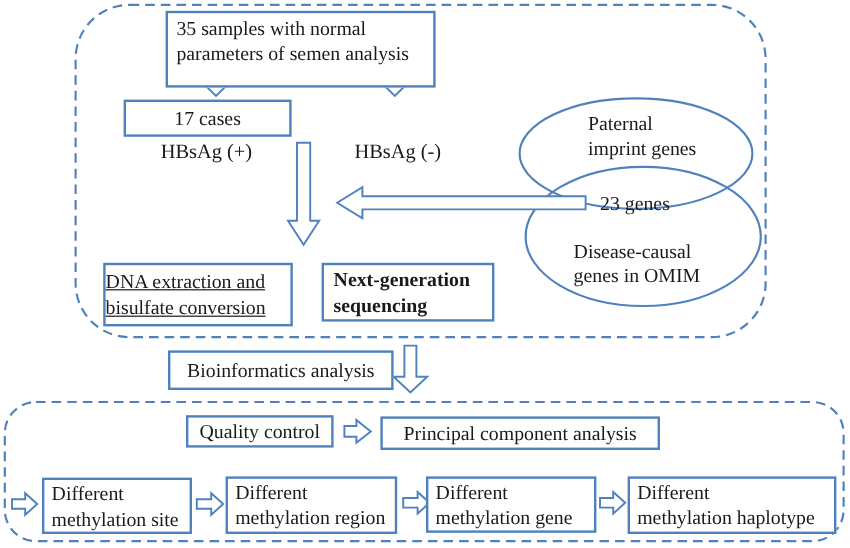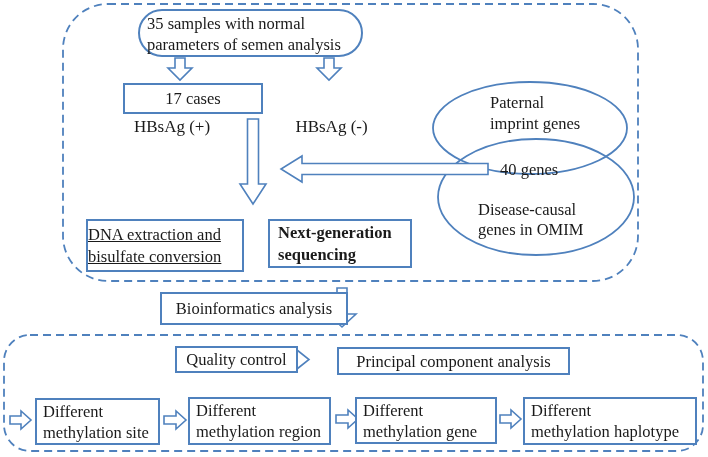--- a/index.html
+++ b/index.html
@@ -16,21 +16,21 @@
   .venn  { fill:none; stroke:var(--accent,#4f81bd); stroke-width:1.8; }
   .arrow { fill:var(--bg,#fff); stroke:var(--accent,#4f81bd); stroke-width:1.6; stroke-linejoin:miter; }
 
   .box {
     position:absolute; box-sizing:border-box;
     background:var(--bg,#fff);
     border:2px solid var(--accent,#4f81bd);
     white-space:pre-wrap;
     font-size:16.5px; line-height:21px;
   }
-  .box.center { display:flex; align-items:center; justify-content:center; text-align:center;margin-left:20px; }
+  .box.center { display:flex; align-items:center; justify-content:center; text-align:center; }
   .box.leftal { padding:2px 7px; }
   .plain { position:absolute; white-space:pre-wrap; font-size:17px; }
   .plain.center { text-align:center; }
 </style>
 </head>
 <body>
 
 <div class="stage">
 
   <svg width="708" height="457" viewBox="0 0 708 457">
@@ -46,40 +46,40 @@
     <polygon class="arrow" points="247.5,119 258.5,119 258.5,184 266,184 253,204 240,184 247.5,184"></polygon>
     <polygon class="arrow" points="488,163.5 302,163.5 302,156 281,169 302,182 302,174.5 488,174.5"></polygon>
     <polygon class="arrow" points="337,288 347,288 347,314 356,314 342,327 328,314 337,314"></polygon>
     <polygon class="arrow" points="287,355 297,355 297,350 309,359.5 297,369 297,364 287,364"></polygon>
     <polygon class="arrow" points="10,416 21,416 21,411 31,420 21,429 21,424 10,424"></polygon>
     <polygon class="arrow" points="164,416 176,416 176,411 186,420 176,429 176,424 164,424"></polygon>
     <polygon class="arrow" points="336,415 348,415 348,410 358,419 348,428 348,423 336,423"></polygon>
     <polygon class="arrow" points="500,415 511,415 511,410 521,419 511,428 511,423 500,423"></polygon>
   </svg>
 
-  <div class="box leftal" style="left:138px; top:9px; width:225px; height:48px;border-radius:24px;">35 samples with normal
+  <div class="box leftal" style="left:138px; top:9px; width:225px; height:64px;">35 samples with normal
 parameters of semen analysis</div>
 
   <div class="box center" style="left:103px; top:83px; width:140px; height:31px;">17 cases</div>
 
 
   <div class="plain center" style="left:102px; top:117px; width:140px;">HBsAg (+)</div>
 
   <div class="plain center" style="left:265px; top:117px; width:133px;">HBsAg (-)</div>
 
   <div class="box leftal" style="left:86px; top:219px; width:158px; height:53px; line-height:22px; padding:3px 0;text-decoration:underline;">DNA extraction and
 bisulfate conversion</div>
 
   <div class="box leftal" style="left:268px; top:219px; width:144px; height:49px; line-height:22px; padding:1px 8px;font-weight:bold;">Next-generation
 sequencing</div>
 
   <div class="plain" style="left:490px; top:92px; width:120px; font-size:16.5px; line-height:21px;">Paternal
 imprint genes</div>
 
-  <div class="plain" style="left:500px; top:160px; width:90px; font-size:16.5px;">40 genes</div>
+  <div class="plain" style="left:500px; top:160px; width:90px; font-size:16.5px;">23 genes</div>
 
   <div class="plain" style="left:478px; top:200px; width:130px; font-size:16.5px; line-height:20px;">Disease-causal
 genes in OMIM</div>
 
   <div class="box center" style="left:140px; top:292px; width:188px; height:33px;">Bioinformatics analysis</div>
 
   <div class="box center" style="left:317px; top:347px; width:233px; height:28px;">Principal component analysis</div>
 
   <div class="box center" style="left:155px; top:346px; width:123px; height:27px;">Quality control</div>
 

